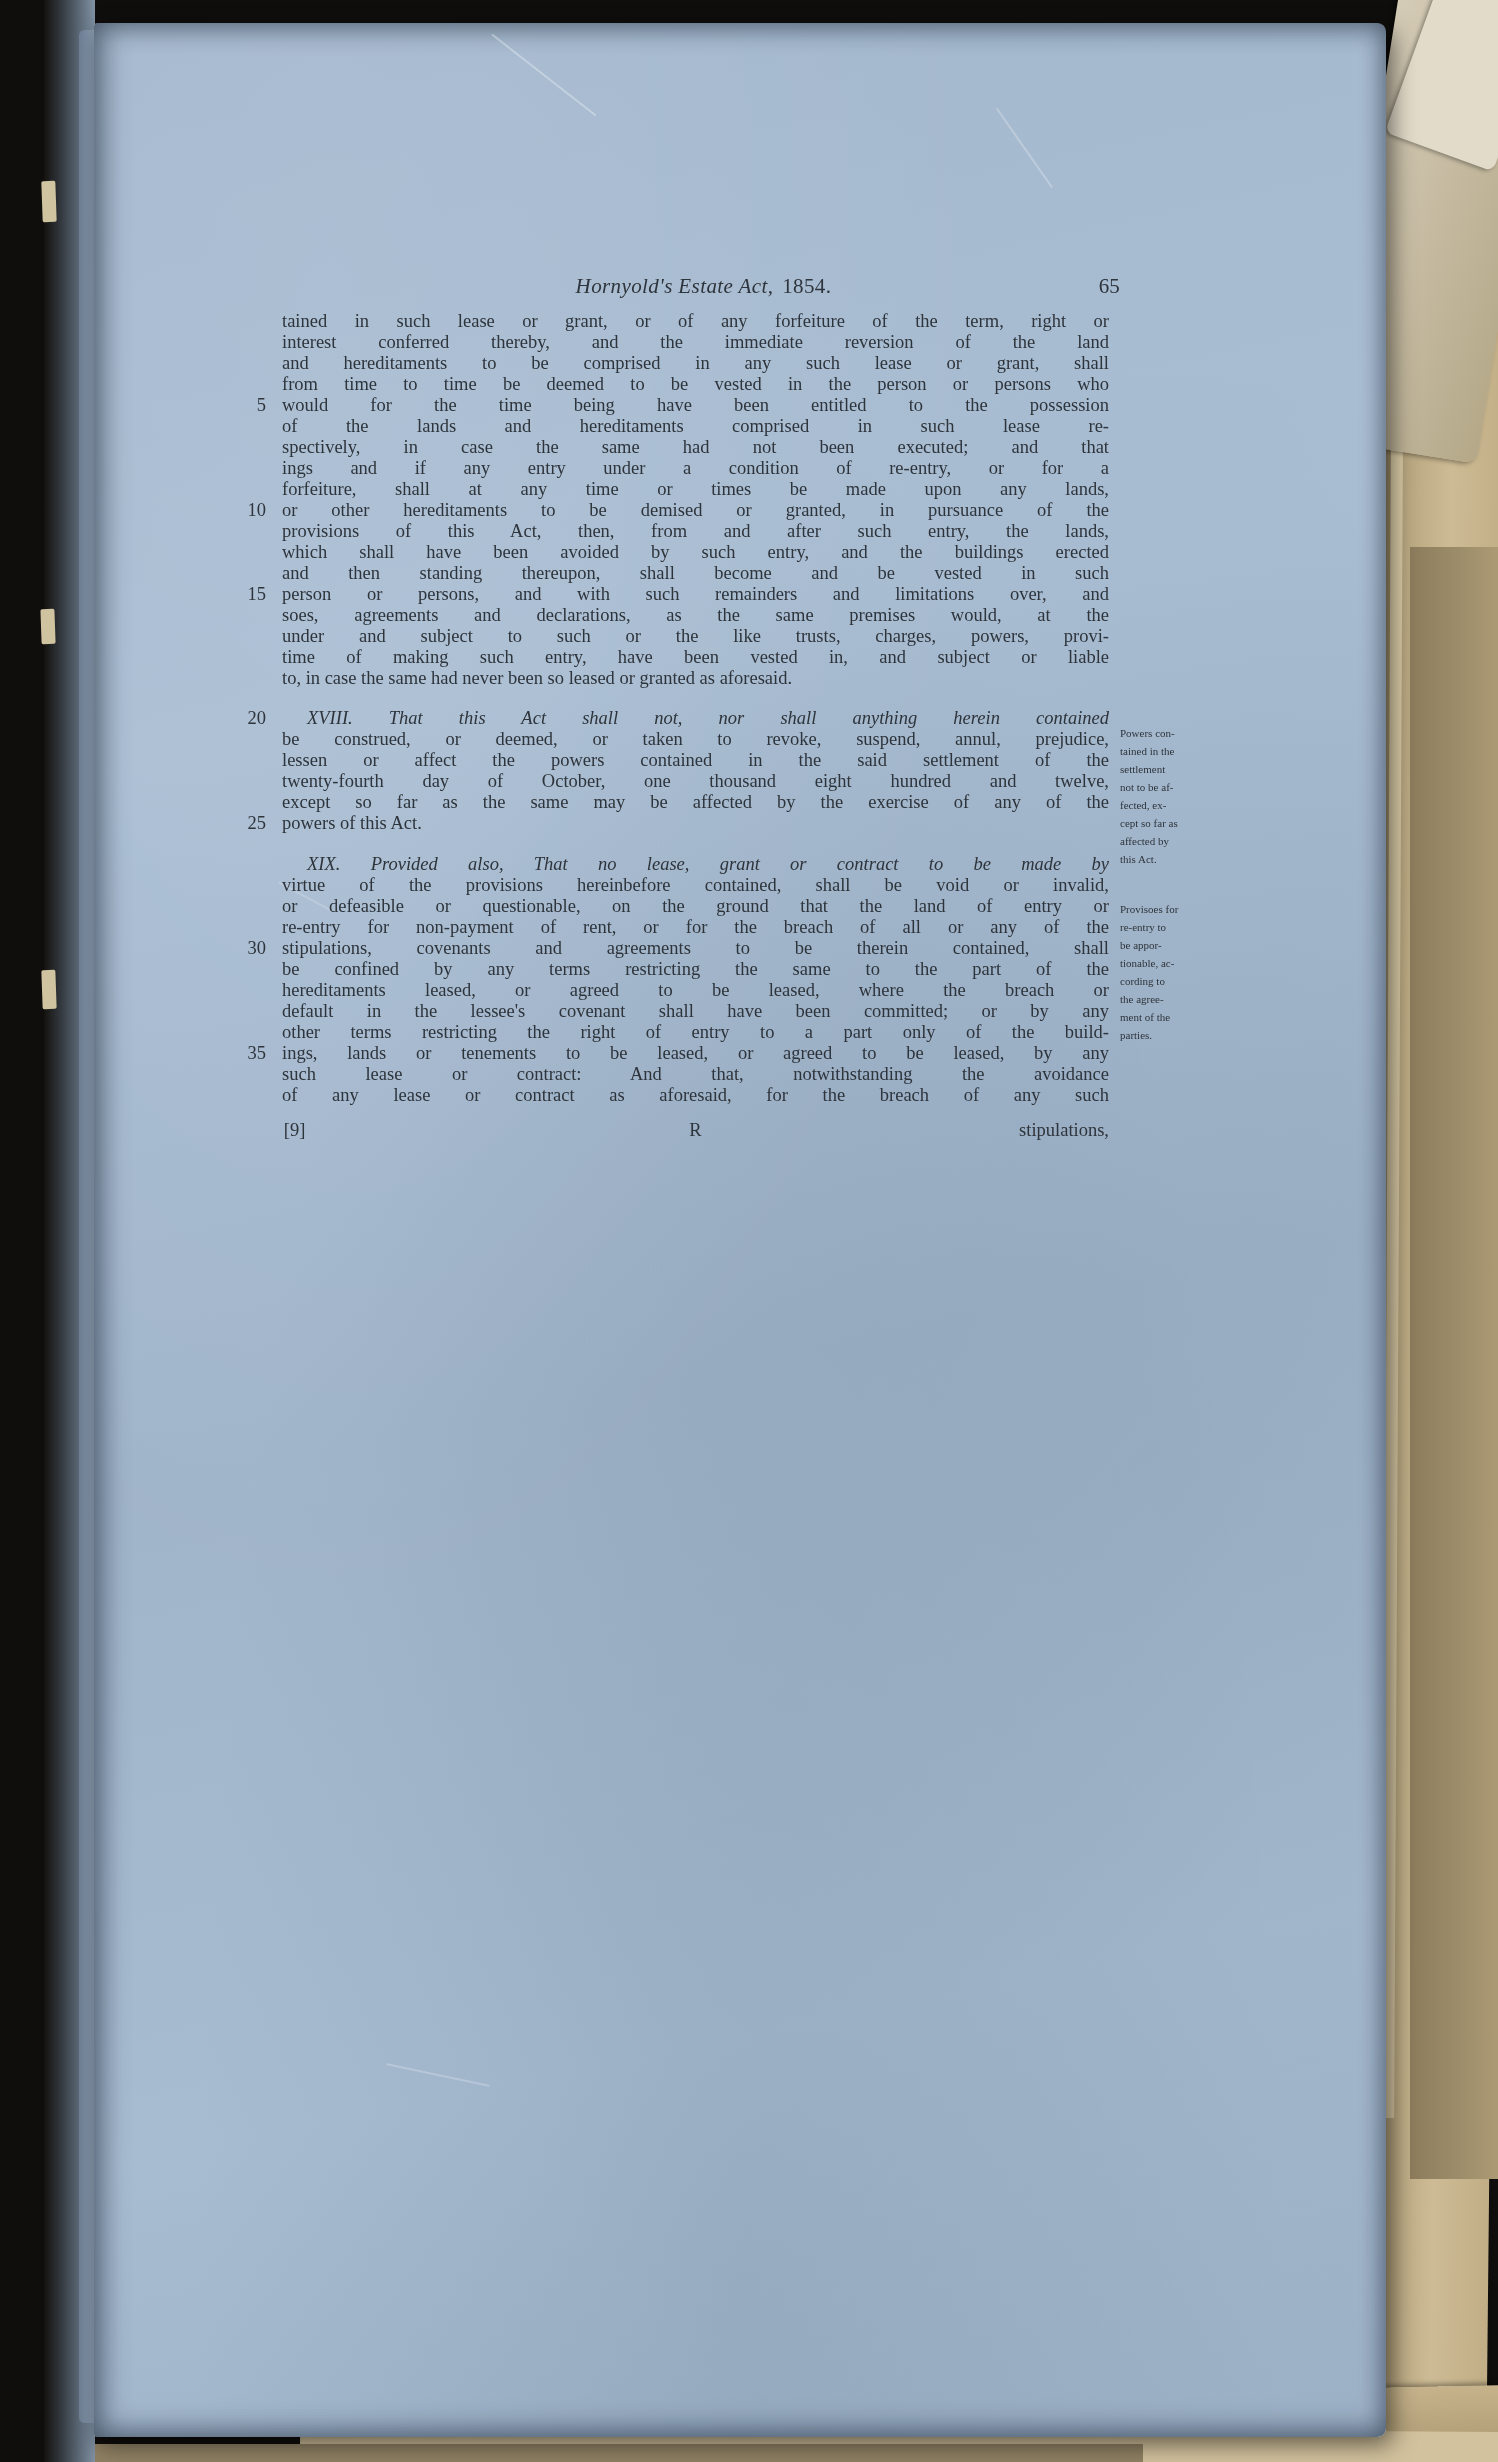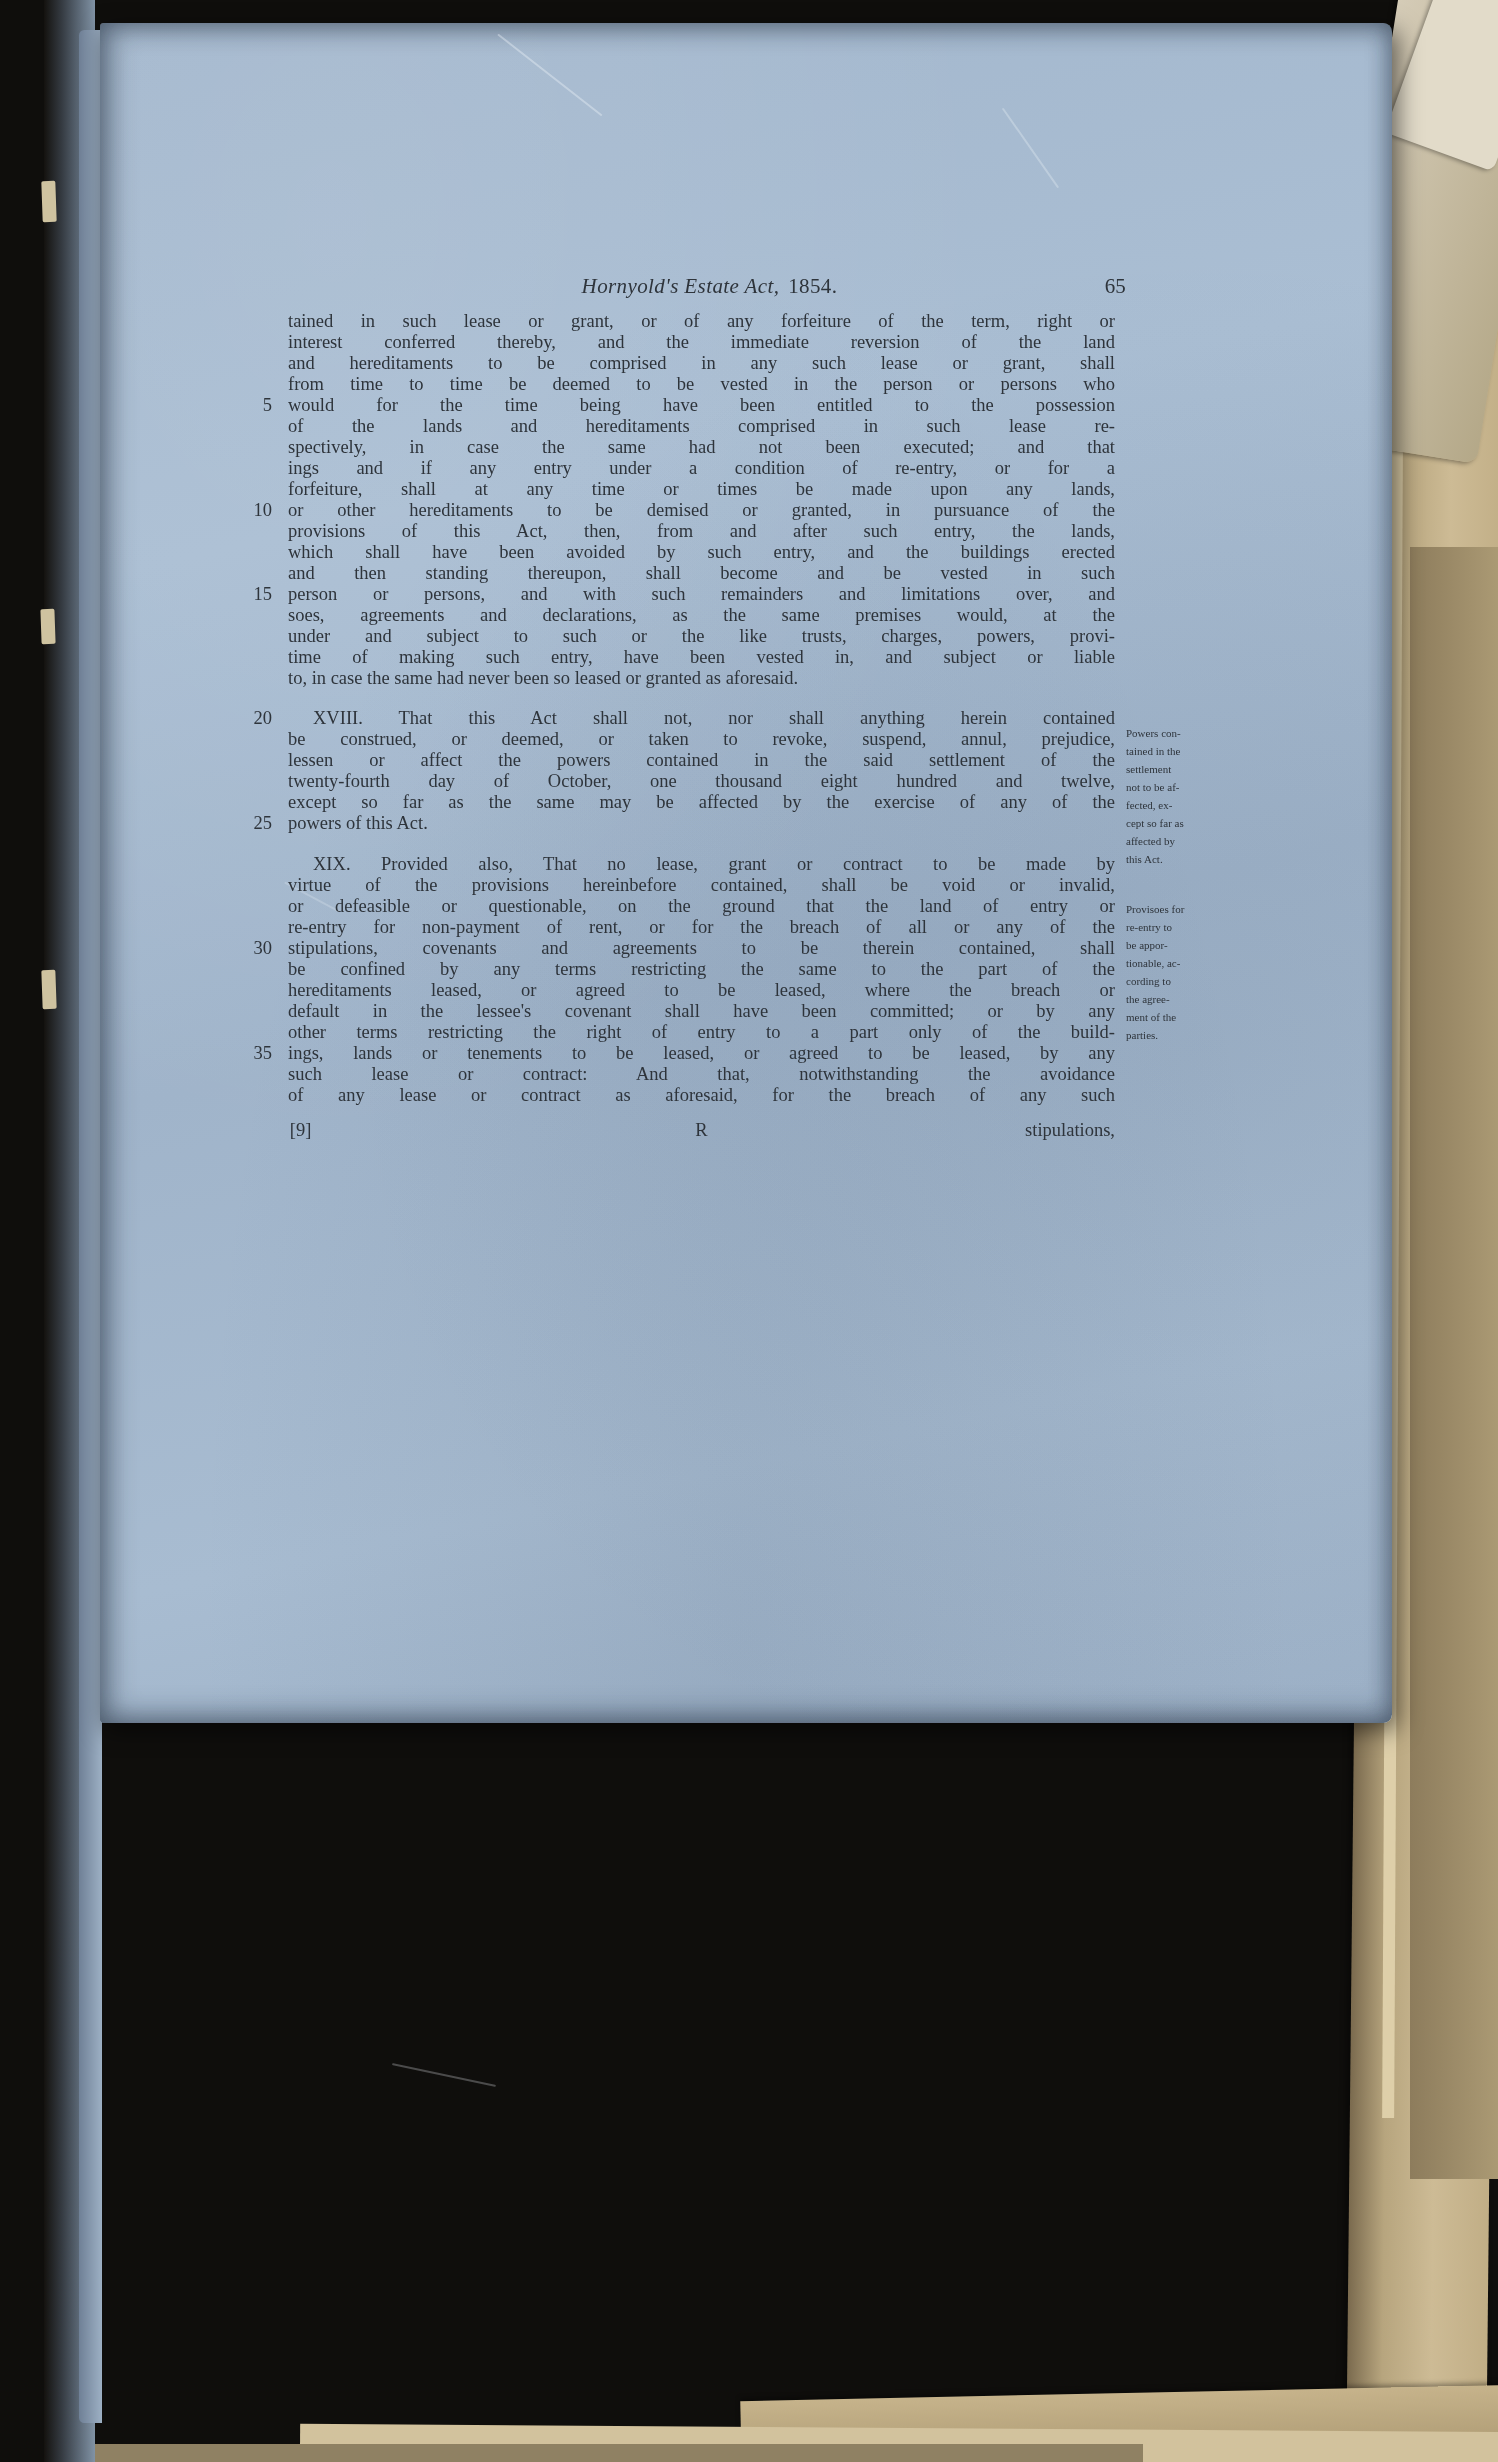--- a/index.html
+++ b/index.html
@@ -27,21 +27,21 @@
   .spine{position:absolute;left:44px;top:0;width:51px;height:2462px;
     background:linear-gradient(90deg,#14120f,#353b42 35%,#5d6a78 70%,#8193a5);}
   .spine-tab{position:absolute;width:14px;background:#cfc3a0;transform:rotate(-2deg);border-radius:1.8px;}
   .tab1{left:42px;top:181px;height:41px;}
   .tab2{left:41px;top:609px;height:35px;}
   .tab3{left:42px;top:970px;height:39px;}
   .page-under{position:absolute;left:79px;top:30px;width:23px;height:2393px;border-radius:5.3px 0 0 5.3px;
     background:linear-gradient(90deg,#6f8096,#9db0c4);}
 
   
-  .page{position:absolute;left:100px;top:23px;width:1292px;height:1700px;border-radius:3.5px 8.8px 8.8px 3.5px;
+  .page{position:absolute;left:94px;top:23px;width:1292px;height:2414px;border-radius:3.5px 8.8px 8.8px 3.5px;
     background:
       radial-gradient(ellipse at 18% 12%, rgba(255,255,255,.08), transparent 45%),
       radial-gradient(ellipse at 85% 60%, rgba(60,80,105,.10), transparent 55%),
       radial-gradient(ellipse at 50% 95%, rgba(70,90,115,.12), transparent 60%),
       linear-gradient(168deg,#a3b7cd 0%,#aabed3 28%,#a0b4ca 55%,#a8bcd1 80%,#9db1c7 100%);
     box-shadow: inset 12.4px 0 26.5px rgba(25,35,50,.28), inset -5.3px 0 19.4px rgba(25,35,50,.18),
                 inset 0 8.8px 25px rgba(25,35,50,.22), inset 0 -10.6px 26.5px rgba(25,35,50,.25),
                 5.3px 7px 23px rgba(0,0,0,.55);}
   .crease{position:absolute;background:rgba(240,245,250,.38);height:1.8px;border-radius:1.8px;}
   .c1{left:384px;top:51px;width:132px;transform:rotate(38deg);}
@@ -55,21 +55,21 @@
   .pg-header .title{width:100%;text-align:center;letter-spacing:0.4px;}
   .pg-header .it{font-style:italic;margin-right:8.8px;}
   .pg-header .pagenum{position:absolute;right:5.3px;top:0;}
 
   .body-block{position:absolute;top:288px;left:132px;width:1050px;}
   .paragraph + .paragraph{margin-top:19.4px;}
   .line{display:flex;height:21px;line-height:21px;}
   .lnum{width:40px;text-align:right;padding-right:16px;font-size:18.5px;color:#2e343b;flex:none;}
   .ltext{width:827px;font-size:18.5px;color:#2e343b;white-space:nowrap;}
   .ltext.j{white-space:normal;text-align:justify;text-align-last:justify;}
-  .ltext.ind{text-indent:25px;}
+  .ltext.ind{text-indent:25px;font-style:italic;}
 
   .margin-note{position:absolute;left:894px;width:154px;font-size:11px;line-height:18px;
     color:#2e343b;white-space:pre-line;}
   .mn1{top:413px;}
   .mn2{top:557px;margin-top:32px;}
 
   .pg-footer{position:relative;margin-top:14px;margin-left:56px;width:827px;height:21px;font-size:18.5px;}
   .pg-footer .sig{position:absolute;left:1.8px;top:0;}
   .pg-footer .letter{position:absolute;left:0;right:0;text-align:center;top:0;}
   .pg-footer .catch{position:absolute;right:0;top:0;}

